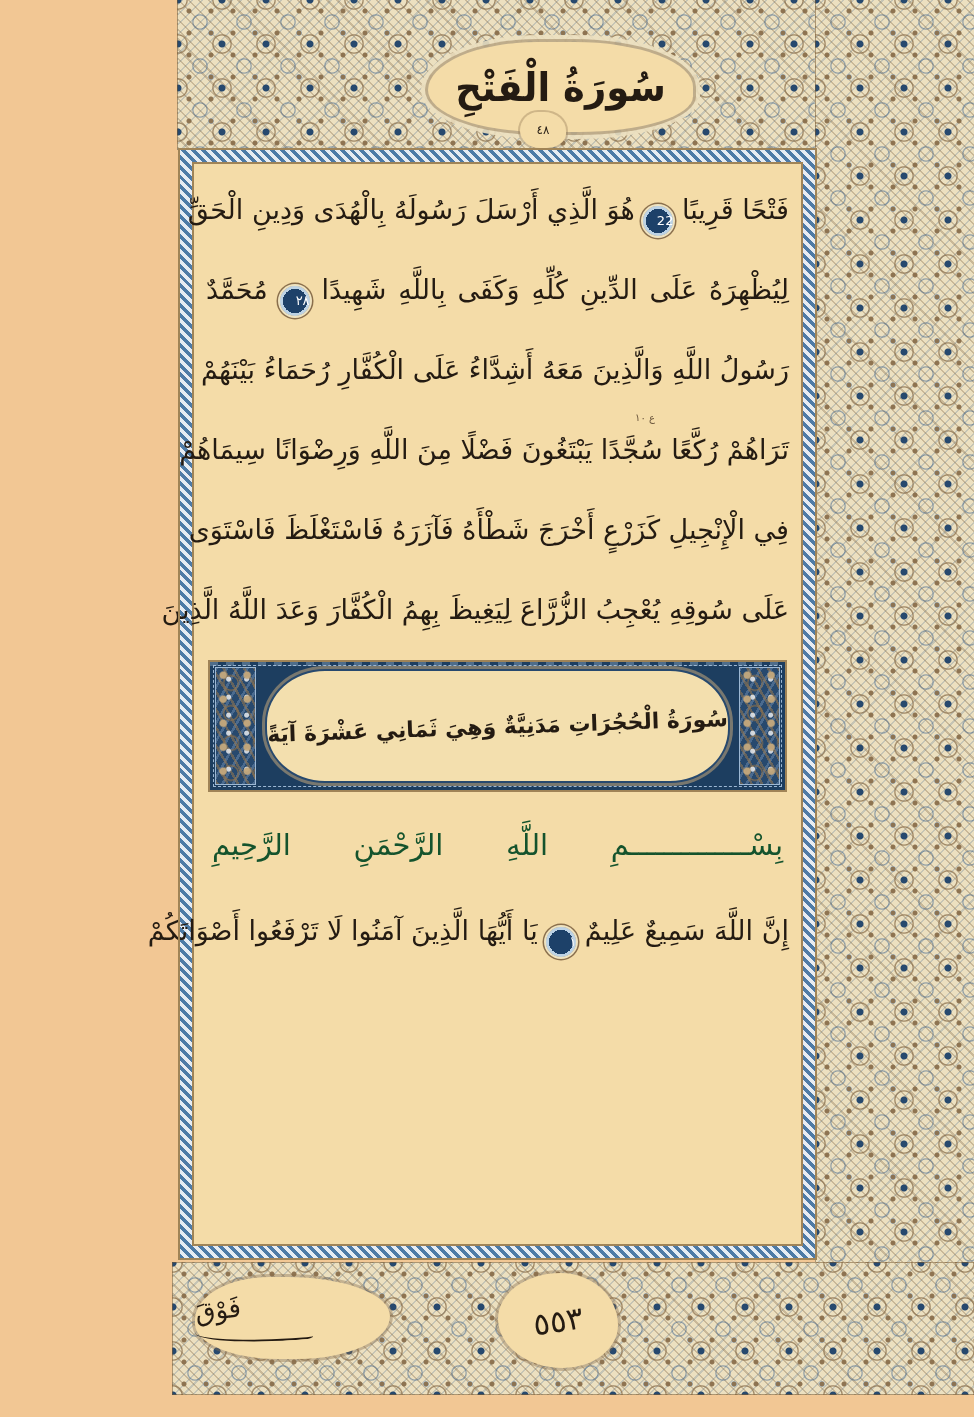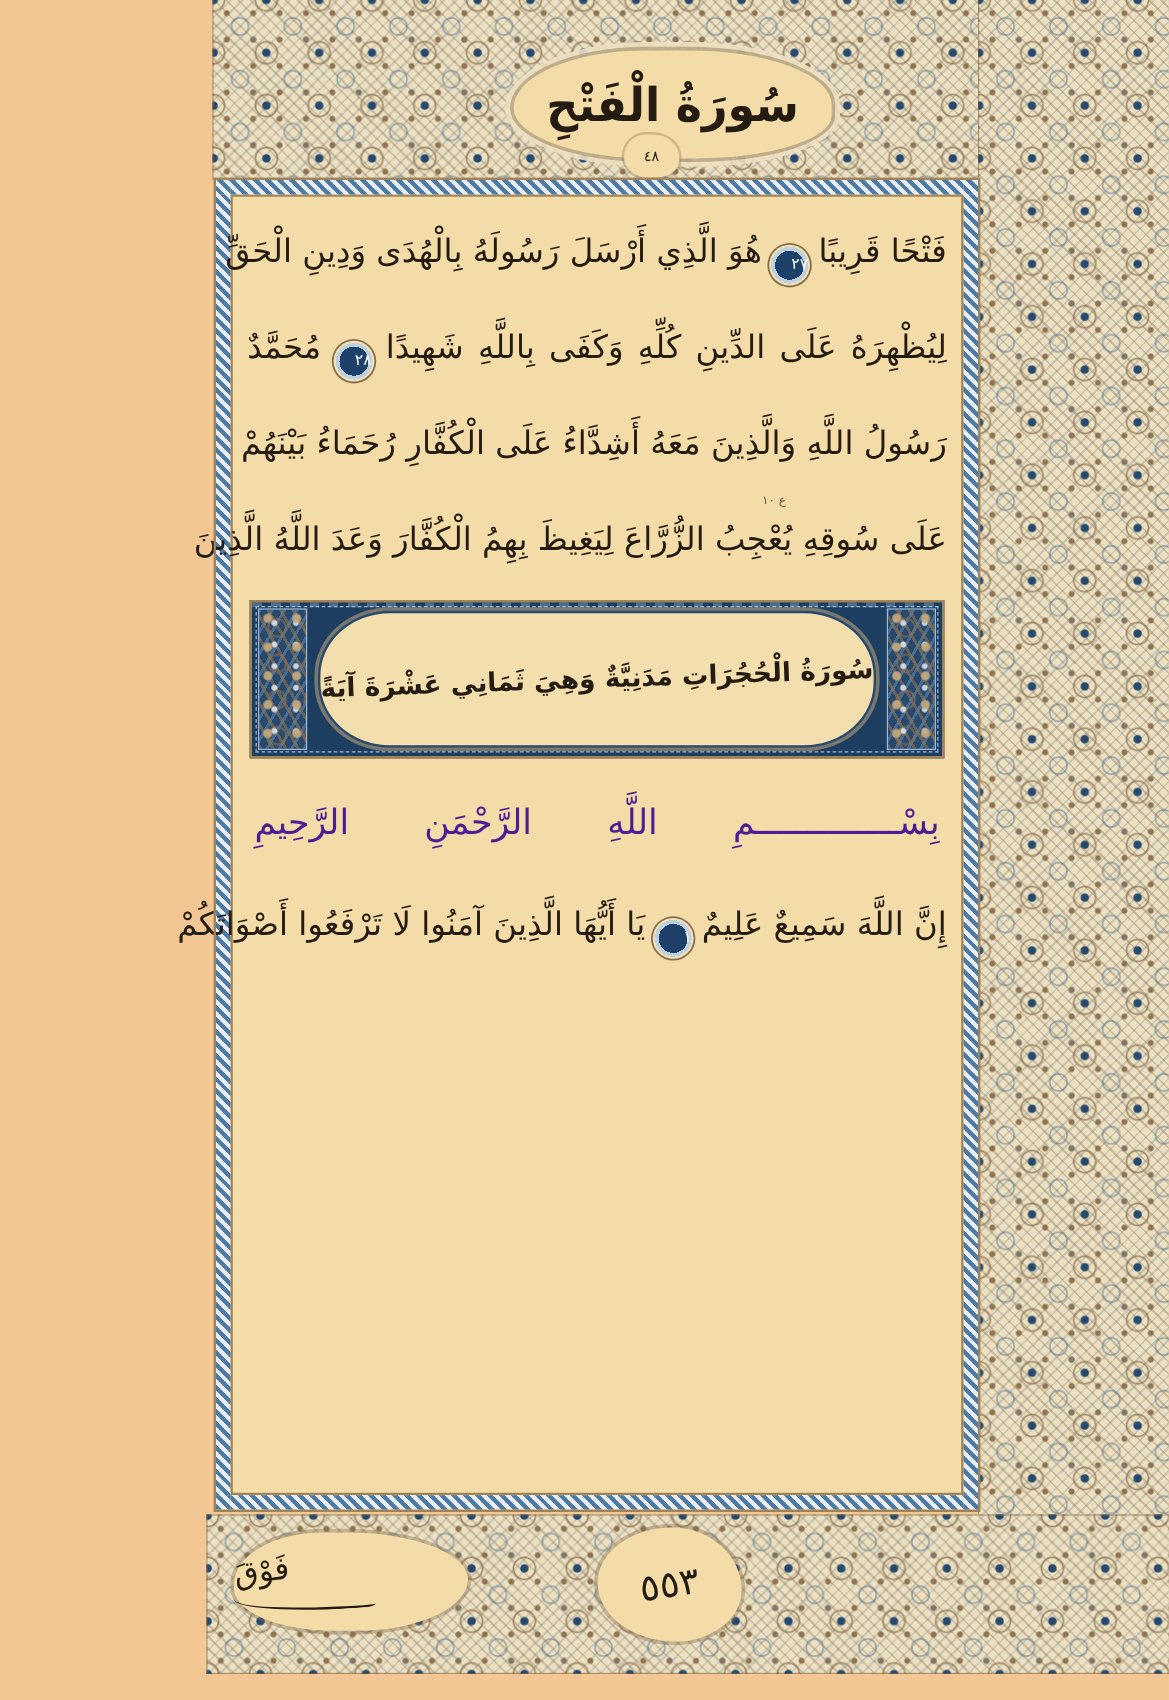--- a/index.html
+++ b/index.html
@@ -116,21 +116,21 @@
     display:flex;align-items:center;justify-content:center;
   }
   .banner-title{
     font-size:22px;font-weight:bold;color:#241b12;white-space:nowrap;
     transform:rotate(-2deg);
   }
 
   
   .bismillah{
     direction:rtl;unicode-bidi:plaintext;
-    font-size:29px;color:#4c1d95;line-height:90px;height:90px;
+    font-size:29px;color:#14532d;line-height:90px;height:90px;
     text-align:justify;text-align-last:justify;white-space:nowrap;
     padding:0 6px;
   }
 
   
   .catchword-cartouche{
     position:absolute;left:22px;top:14px;width:195px;height:82px;
     background:#f4dca8;
     border-radius:40% 55% 50% 45% / 55% 50% 55% 45%;
     box-shadow:0 0 0 3px rgba(138,111,76,.4);
@@ -179,23 +179,25 @@
       <span class="catchword">فَوْقَ</span>
       <span class="swash"></span>
     </div>
     <div class="pagenum-cartouche">
       <span class="pagenum">٥٥٣</span>
     </div>
   </div>
 
   <div class="text-block">
     <div class="qlines">
-        <div class="qline"><span class="qtext">فَتْحًا قَرِيبًا</span> <span class="verse-marker">٢٧</span> <span class="qtext">هُوَ الَّذِي أَرْسَلَ رَسُولَهُ بِالْهُدَى وَدِينِ الْحَقِّ</span></div>
+        <div class="qline"><span class="qtext">فَتْحًا قَرِيبًا</span> <span class="verse-marker">22</span> <span class="qtext">هُوَ الَّذِي أَرْسَلَ رَسُولَهُ بِالْهُدَى وَدِينِ الْحَقِّ</span></div>
         <div class="qline"><span class="qtext">لِيُظْهِرَهُ عَلَى الدِّينِ كُلِّهِ وَكَفَى بِاللَّهِ شَهِيدًا</span> <span class="verse-marker">٢٨</span> <span class="qtext">مُحَمَّدٌ</span></div>
         <div class="qline"><span class="qtext">رَسُولُ اللَّهِ وَالَّذِينَ مَعَهُ أَشِدَّاءُ عَلَى الْكُفَّارِ رُحَمَاءُ بَيْنَهُمْ</span></div>
+        <div class="qline"><span class="qtext">تَرَاهُمْ رُكَّعًا سُجَّدًا يَبْتَغُونَ فَضْلًا مِنَ اللَّهِ وَرِضْوَانًا سِيمَاهُمْ</span></div>
+        <div class="qline"><span class="qtext">فِي الْإِنْجِيلِ كَزَرْعٍ أَخْرَجَ شَطْأَهُ فَآزَرَهُ فَاسْتَغْلَظَ فَاسْتَوَى</span></div>
         <div class="qline"><span class="qtext">عَلَى سُوقِهِ يُعْجِبُ الزُّرَّاعَ لِيَغِيظَ بِهِمُ الْكُفَّارَ وَعَدَ اللَّهُ الَّذِينَ</span></div>
       </div>
     <div class="ruku-note">ع ١٠</div>
 
     <div class="surah-band">
       <div class="knotwork"></div>
       <div class="banner-cartouche">
         <span class="banner-title">سُورَةُ الْحُجُرَاتِ مَدَنِيَّةٌ وَهِيَ ثَمَانِي عَشْرَةَ آيَةً</span>
       </div>
       <div class="knotwork"></div>

